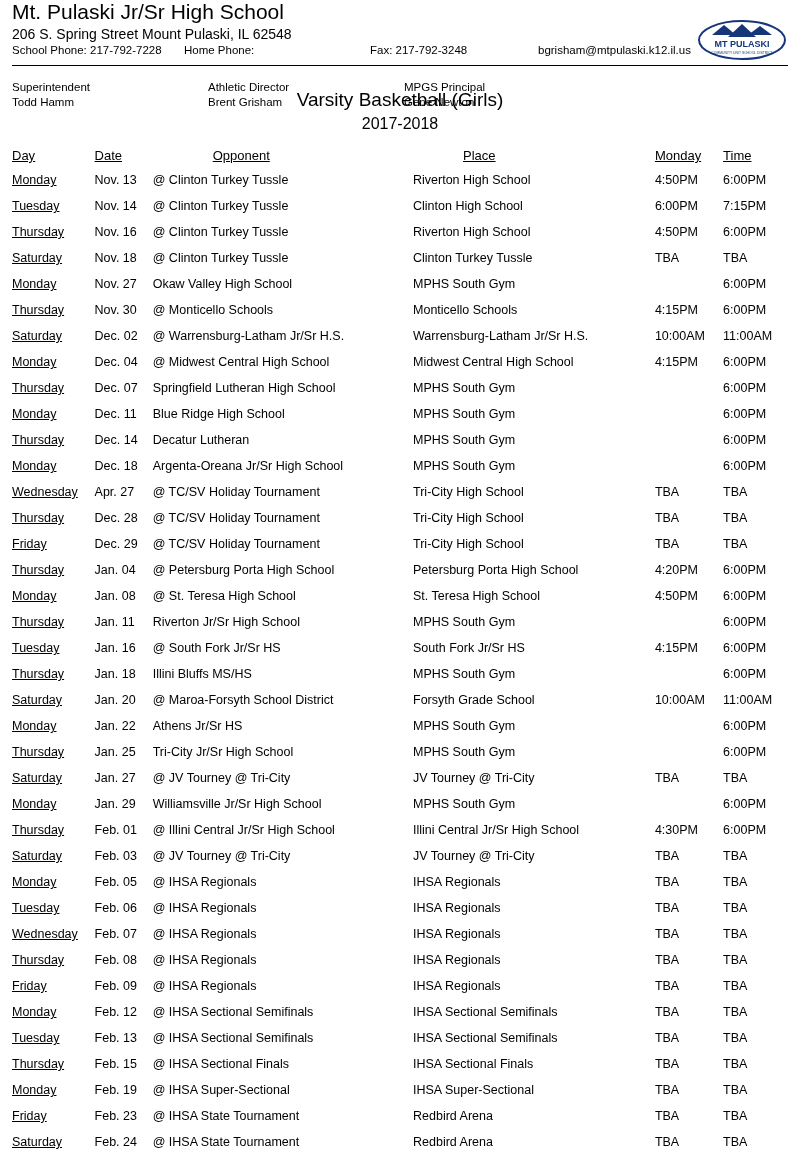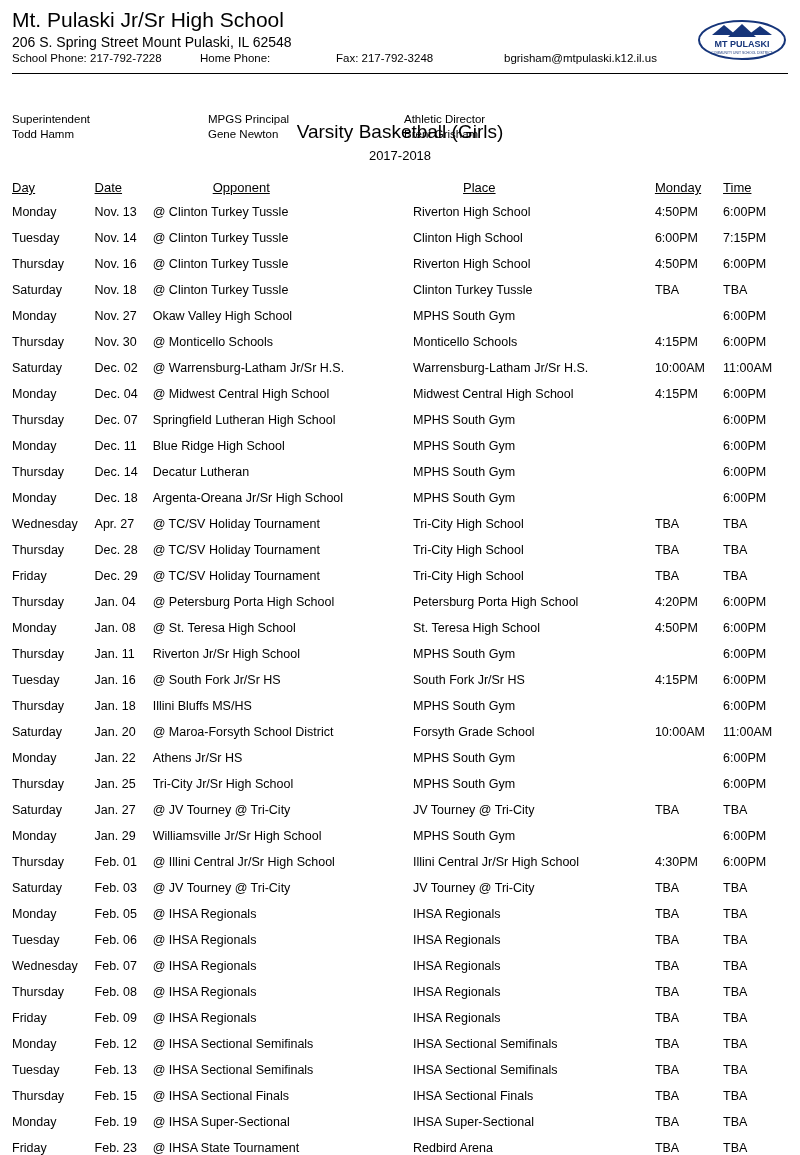--- a/index.html
+++ b/index.html
@@ -18,21 +18,21 @@
   .page {
     position: relative;
     width: 800px;
     height: 1155px;
     padding: 0;
   }
 
   
   .header {
     position: relative;
-    padding: 8px 12px 0 12px;
+    padding: 0 12px 0 12px;
   }
   .school-name {
     font-size: 21px;
     font-weight: normal;
     letter-spacing: 0px;
     line-height: 24px;
     margin: 0;
   }
   .addr-line {
     font-size: 14px;
@@ -42,21 +42,21 @@
   .contact-line {
     font-size: 11.5px;
     line-height: 14px;
     margin-top: 2px;
     white-space: nowrap;
   }
   .contact-line .seg {
     display: inline-block;
   }
   .seg-phone { width: 172px; }
-  .seg-home  { width: 136px; margin-left: 16px; }
+  .seg-home  { width: 186px; }
   .seg-fax   { width: 168px; }
 
   .logo {
     position: absolute;
     right: 14px;
     top: 20px;
     width: 88px;
     height: 40px;
     display: flex;
     align-items: center;
@@ -72,37 +72,36 @@
 
   
   .admins {
     display: flex;
     padding: 14px 12px 0 12px;
     font-size: 11.5px;
     line-height: 15px;
   }
   .admin-col {
     width: 196px;
-    margin-top: 24px;
   }
   .admin-title { display: block; }
   .admin-name { display: block; }
 
   
   .title-block {
     text-align: center;
     margin-top: -22px;
     margin-bottom: 0;
   }
   .title-main {
     font-size: 19px;
     line-height: 24px;
   }
   .title-sub {
-    font-size: 13px;
+    font-size: 16px;
     line-height: 24px;
   }
 
   
   table.schedule {
     border-collapse: collapse;
     width: 776px;
     margin: 12px 12px 0 12px;
     font-size: 12.5px;
   }
@@ -113,21 +112,21 @@
     font-size: 13px;
   }
   table.schedule th span {
     text-decoration: underline;
   }
   table.schedule td {
     vertical-align: top;
     padding: 5px 0 5px 0;
     line-height: 16px;
   }
-  .col-day    { width: 88px; }
+  .col-day    { width: 88px; text-decoration: underline; }
   .col-date   { width: 68px; }
   .col-opp    { width: 228px; padding-right: 14px !important; }
   .col-place  { width: 230px; padding-right: 10px !important; }
   .col-depart { width: 74px; }
   .col-time   { width: 70px; }
 
   .th-opp   { padding-left: 60px !important; }
   .th-place { padding-left: 50px !important; }
 
   .gap-after td { padding-bottom: 12px; }
@@ -158,26 +157,26 @@
   </div>
 
   <hr class="rule">
 
   <div class="admins">
     <div class="admin-col">
       <span class="admin-title">Superintendent</span>
       <span class="admin-name">Todd Hamm</span>
     </div>
     <div class="admin-col">
+      <span class="admin-title">Athletic Director</span>
+      <span class="admin-name">Brent Grisham</span>
+    </div>
+    <div class="admin-col">
       <span class="admin-title">MPGS Principal</span>
       <span class="admin-name">Gene Newton</span>
-    </div>
-    <div class="admin-col">
-      <span class="admin-title">Athletic Director</span>
-      <span class="admin-name">Brent Grisham</span>
     </div>
   </div>
 
   <div class="title-block">
     <div class="title-main">Varsity Basketball (Girls)</div>
     <div class="title-sub">2017-2018</div>
   </div>
 
   <table class="schedule">
     <thead>

